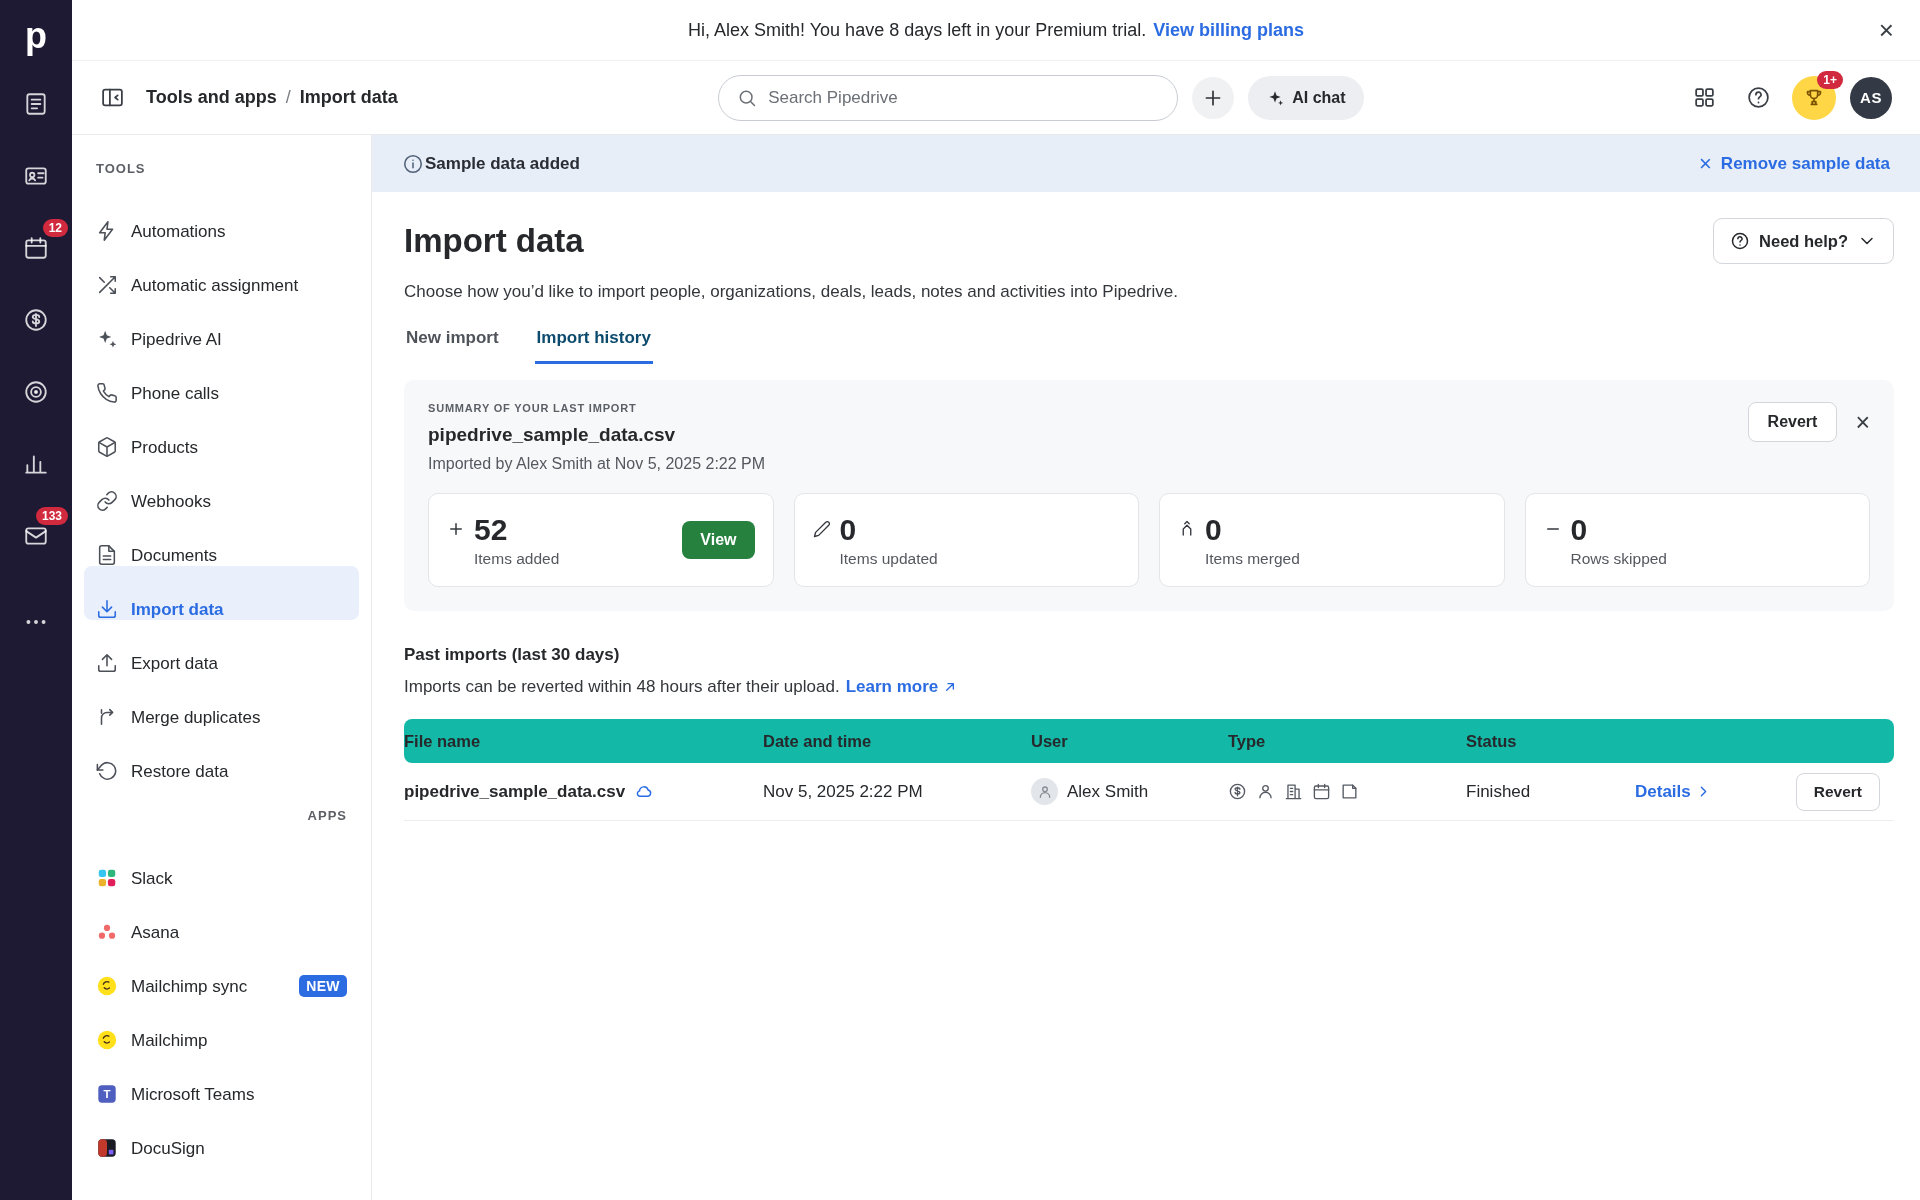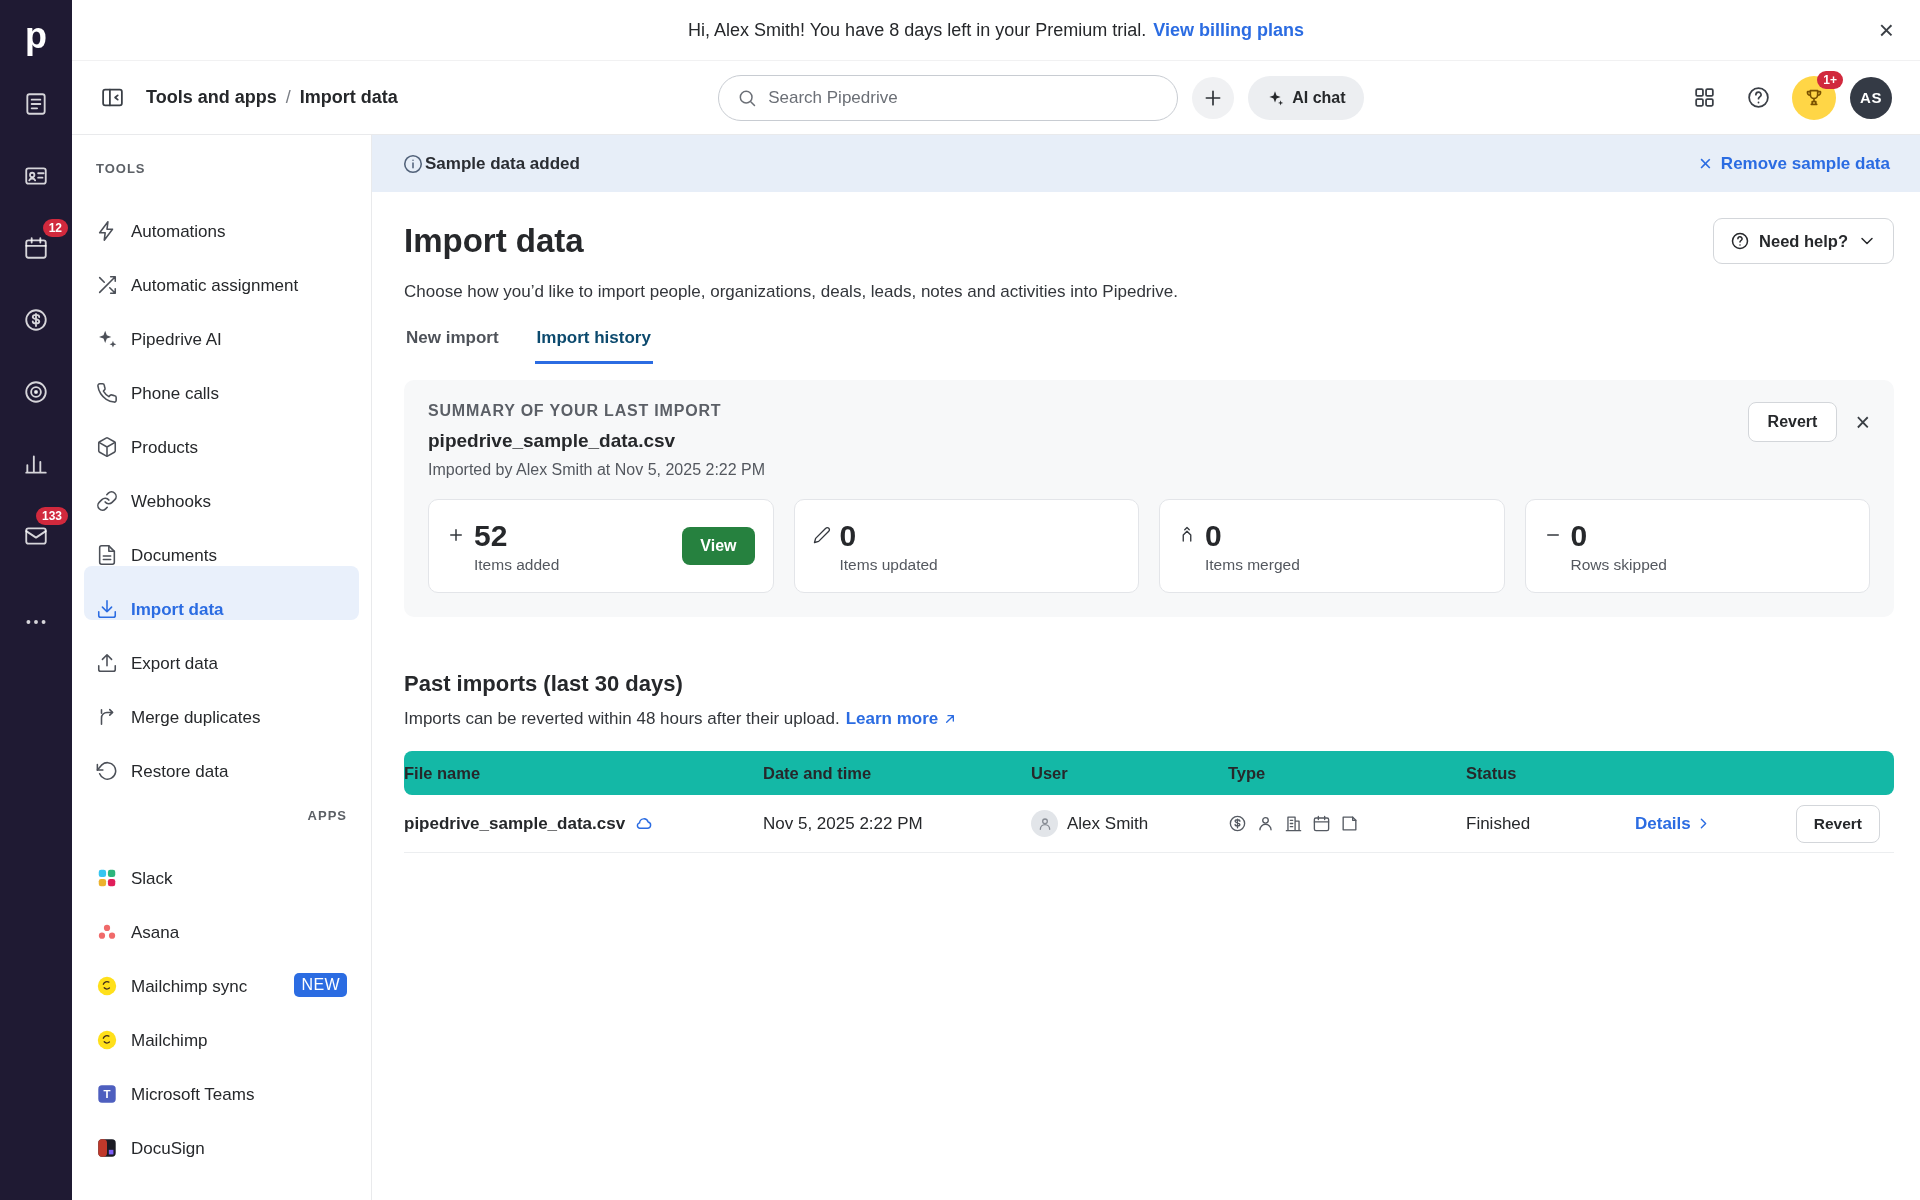--- a/index.html
+++ b/index.html
@@ -62,21 +62,21 @@
 
   .sidebar { width:300px; flex-shrink:0; background:#fff; border-right:1px solid #e9eaec;
     padding:26px 12px 0; overflow:hidden; }
   .side-title { font-size:13px; font-weight:700; letter-spacing:1px; color:#5c6066; padding:0 12px; margin-bottom:12px; }
   .side-title.apps { margin-top:26px;text-align:right; }
   .side-item { display:flex; align-items:flex-end; gap:13px; height:54px; padding:0 12px; border-radius:8px;
     font-size:17px; color:#26282b; cursor:pointer; }
   .side-item svg { width:22px; height:22px; color:#4c5058; flex-shrink:0; }
   .side-item.active { background:#e9f0fb; color:#2b6ce2; font-weight:600; }
   .side-item.active svg { color:#2b6ce2; }
-  .new-badge { margin-left:auto; background:#2b6ce2; color:#fff; font-size:16px; font-weight:400;
+  .new-badge { margin-left:auto; background:#2b6ce2; color:#fff; font-size:14px; font-weight:700;
     padding:3px 7px; border-radius:5px; letter-spacing:.4px; }
 
   .main { flex:1; background:#fff; display:flex; flex-direction:column; min-width:0; overflow:hidden; }
 
   .sample-banner { height:57px; background:#e7eef8; display:flex; align-items:center; gap:1px; padding:0 30px; font-size:17px; }
   .sample-banner .info-ic { color:#52627a; }
   .sample-banner .info-ic svg { width:22px; height:22px; }
   .sb-text { font-weight:600; color:#2a2d33; }
   .sb-spacer { flex:1; }
   .remove-link { display:flex; align-items:center; gap:9px; color:#2b6ce2; font-weight:600; font-size:17px; }
@@ -90,38 +90,38 @@
     height:46px; padding:0 16px; font-size:16.5px; font-weight:600; color:#26282b; }
   .help-btn svg { width:20px; height:20px; }
   .subtitle { margin-top:18px; font-size:17px; color:#33363b; }
 
   .tabs { margin-top:26px; display:flex; gap:34px; }
   .tab { font-size:17px; font-weight:600; color:#4f535a; padding:0 2px 13px; border-bottom:3px solid transparent; }
   .tab.active { color:#0c4a6e; border-bottom-color:#2b6ce2; }
 
   .summary-card { margin-top:16px; background:#f7f8f9; border-radius:10px; padding:22px 24px 24px; }
   .sc-top { display:flex; justify-content:space-between; align-items:flex-start; }
-  .eyebrow { font-size:16px; font-weight:700; letter-spacing:.8px; color:#5b5f66; }
+  .eyebrow { font-size:11px; font-weight:700; letter-spacing:.8px; color:#5b5f66; }
   .sc-file { margin-top:10px; font-size:19px; font-weight:700; color:#26282b; }
   .sc-meta { margin-top:9px; font-size:16px; color:#54585f; }
   .sc-actions { display:flex; align-items:center; gap:18px; }
   .btn-outline { background:#fff; border:1px solid #d3d6da; border-radius:8px; padding:10px 19px;
     font-size:16px; font-weight:600; color:#26282b; }
   .sc-close { font-size:25px; color:#3a3f45; line-height:1; }
 
   .stats { margin-top:20px; display:grid; grid-template-columns:repeat(4,1fr); gap:20px; }
   .stat-box { background:#fff; border:1px solid #e3e5e9; border-radius:10px; padding:15px 18px;
     display:flex; align-items:center; justify-content:space-between; min-height:94px; }
   .stat-num-row { display:flex; align-items:center; gap:9px; color:#34383e; }
   .stat-num-row svg { width:18px; height:18px; }
   .stat-value { font-size:30px; font-weight:700; color:#26282b; line-height:1.1; }
   .stat-label { margin-top:4px; margin-left:27px; font-size:15.5px; color:#54585f; }
   .view-btn { background:#26813f; color:#fff; border-radius:8px; padding:10px 18px; font-size:16px; font-weight:700; }
 
-  .past-title { margin-top:54px; font-size:22px; font-weight:700; color:#26282b; }
+  .past-title { margin-top:34px; font-size:17px; font-weight:700; color:#26282b; }
   .past-desc { margin-top:12px; font-size:17px; color:#33363b; display:flex; align-items:center; gap:6px; }
   .learn-link { color:#2b6ce2; font-weight:700; display:inline-flex; align-items:center; gap:4px; }
   .learn-link svg { width:16px; height:16px; }
 
   .tbl { margin-top:22px; }
   .tbl-row { display:grid; grid-template-columns:359px 268px 197px 238px 169px 1fr auto; align-items:center; }
   .tbl-head { background:#14b8a6; border-radius:8px; height:44px; font-size:16.5px; font-weight:700; color:#26282b; }
   .tbl-body-row { height:58px; border-bottom:1px solid #eceef0; font-size:17px; }
   .cell { padding-right:14px; display:flex; align-items:center; gap:9px; min-width:0; }
   .file-name { font-weight:600; color:#26282b; white-space:nowrap; }

